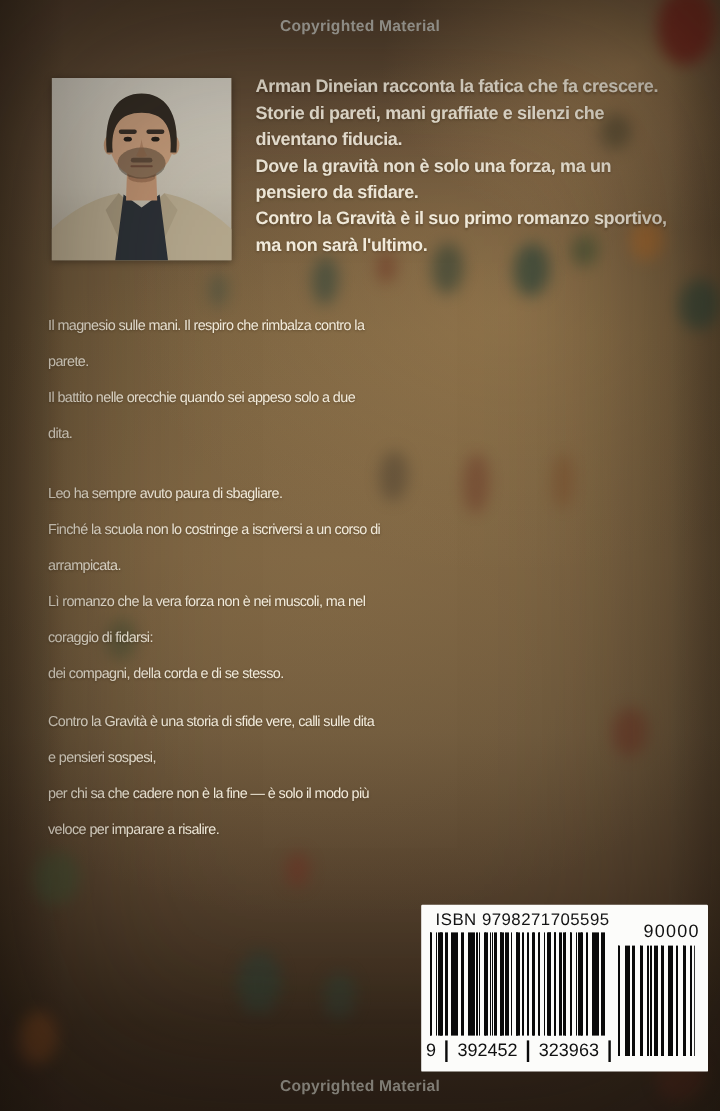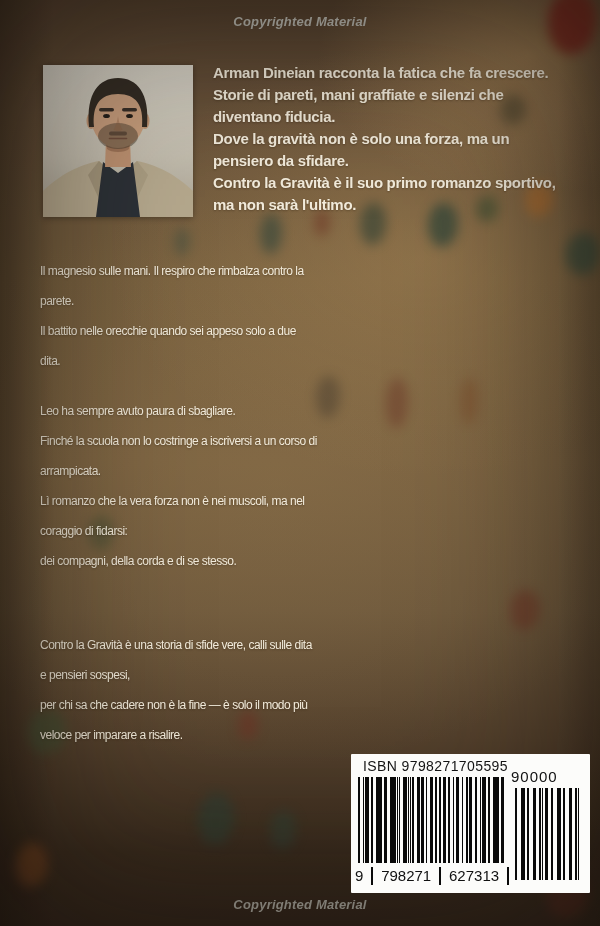--- a/index.html
+++ b/index.html
@@ -8,48 +8,48 @@
     font-family:"Liberation Sans",sans-serif;
     background:
       linear-gradient(90deg, rgba(25,17,10,.38) 0%, rgba(25,17,10,0) 9%, rgba(25,17,10,0) 93%, rgba(25,17,10,.22) 100%),
       radial-gradient(300px 200px at 88% 6%, rgba(190,152,98,.55), rgba(190,152,98,0) 70%),
       radial-gradient(430px 300px at 70% 28%, rgba(164,131,84,.5), rgba(164,131,84,0) 72%),
       radial-gradient(520px 380px at 46% 52%, rgba(142,114,74,.4), rgba(142,114,74,0) 75%),
       linear-gradient(180deg, #54412e 0%, #68523a 12%, #77603f 30%, #7b6342 50%, #6d583c 66%, #53402c 80%, #392b1d 92%, #33261b 100%);
   }
   .hold{position:absolute;filter:blur(6px);border-radius:52% 46% 55% 48%;}
   .vignette{position:absolute;inset:0;box-shadow:inset 0 0 150px 40px rgba(18,12,7,.5);pointer-events:none;z-index:5;}
-  .copyright{position:absolute;left:0;width:100%;text-align:center;font-size:13px;font-weight:bold;letter-spacing:.2px;z-index:6;font-style:italic;}
+  .copyright{position:absolute;left:0;width:100%;text-align:center;font-size:13px;font-weight:bold;letter-spacing:.2px;z-index:6;}
   .copyright.top{top:14px;color:#8d8b84;}
   .copyright.bottom{top:897px;color:#7f7c74;}
   .photo{position:absolute;left:43px;top:65px;width:150px;height:152px;z-index:4;box-shadow:0 1px 6px rgba(0,0,0,.35);}
   .photo svg{display:block;width:100%;height:100%;}
   .bio{
     position:absolute;left:213px;top:62px;width:380px;z-index:4;
     font-size:15px;line-height:22px;letter-spacing:-.3px;color:#f2ebdb;white-space:pre-line;
     text-shadow:0 1px 2px rgba(40,25,12,.35);
     font-weight:bold;
   }
   .syn{
     position:absolute;left:40px;width:550px;z-index:4;
     font-size:12px;line-height:30px;letter-spacing:-.5px;color:#f2ebdb;white-space:pre-line;
     text-shadow:0 1px 2px rgba(40,25,12,.35);
   }
-  #para1{top:256px;} #para2{top:396px;} #para3{top:586px;margin-top:44px;}
+  #para1{top:256px;} #para2{top:396px;} #para3{top:586px;}
   .barcode{position:absolute;left:333px;top:754px;width:239px;height:139px;background:#fcfcfa;z-index:6;border-radius:1px;margin-left:18px;}
   .isbn{position:absolute;left:12px;top:4px;font-size:14px;color:#141414;letter-spacing:.4px;}
   .bars-main{position:absolute;left:7px;top:23px;width:148px;height:86px;
     background-image:
       repeating-linear-gradient(90deg,#0a0a0a 0 2px,transparent 2px 5px,#0a0a0a 5px 6px,transparent 6px 9px),
       repeating-linear-gradient(90deg,#0a0a0a 0 1px,transparent 1px 7px,#0a0a0a 7px 10px,transparent 10px 13px);
   }
   .digits{position:absolute;left:2px;top:109px;width:158px;height:22px;display:flex;align-items:flex-end;justify-content:space-between;font-size:15px;color:#111;padding:0 2px;box-sizing:border-box;}
   .digits .g{width:2px;height:18px;background:#0a0a0a;}
   .digits span{line-height:18px;}
-  .supp-num{position:absolute;left:160px;top:14px;width:72px;text-align:left;font-size:15px;letter-spacing:1px;color:#111;}
+  .supp-num{position:absolute;left:160px;top:14px;width:72px;text-align:right;font-size:15px;letter-spacing:1px;color:#111;}
   .bars-supp{position:absolute;left:164px;top:34px;width:64px;height:92px;
     background-image:
       repeating-linear-gradient(90deg,#0a0a0a 0 2px,transparent 2px 6px,#0a0a0a 6px 9px,transparent 9px 12px),
       repeating-linear-gradient(90deg,#0a0a0a 0 1px,transparent 1px 9px);
   }
 </style>
 </head>
 <body>
 
 <div class="cover">
@@ -139,23 +139,23 @@
 e pensieri sospesi,
 per chi sa che cadere non è la fine — è solo il modo più
 veloce per imparare a risalire.</div>
 
   <div class="barcode">
     <div class="isbn">ISBN 9798271705595</div>
     <div class="bars-main"></div>
     <div class="digits">
       <span>9</span>
       <i class="g"></i>
-      <span>798271</span>
+      <span>392452</span>
       <i class="g"></i>
-      <span>627313</span>
+      <span>323963</span>
       <i class="g"></i>
     </div>
     <div class="supp-num">90000</div>
     <div class="bars-supp"></div>
   </div>
 
   <div class="copyright bottom">Copyrighted Material</div>
 
   <div class="vignette"></div>
 </div>

